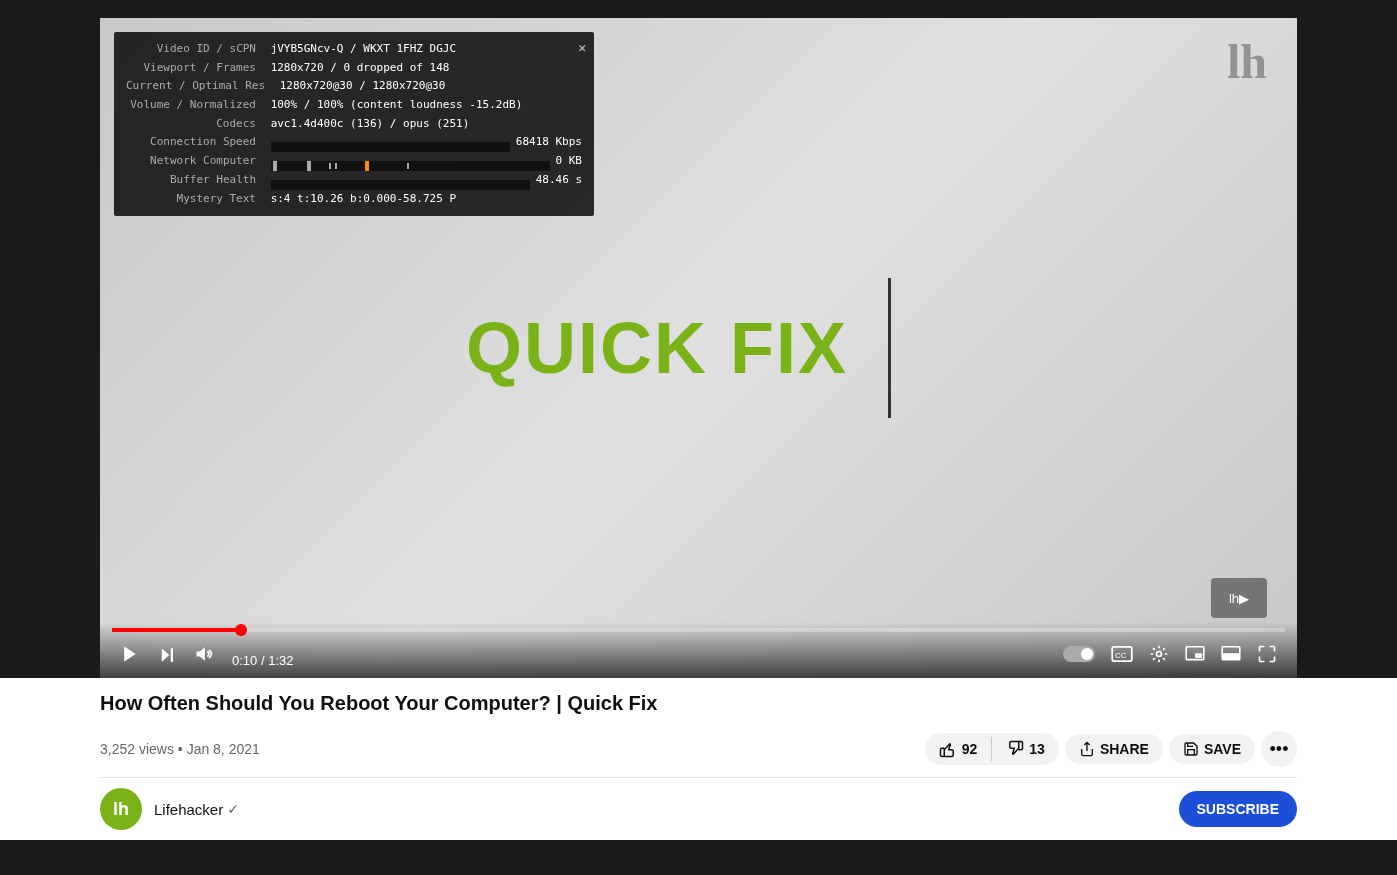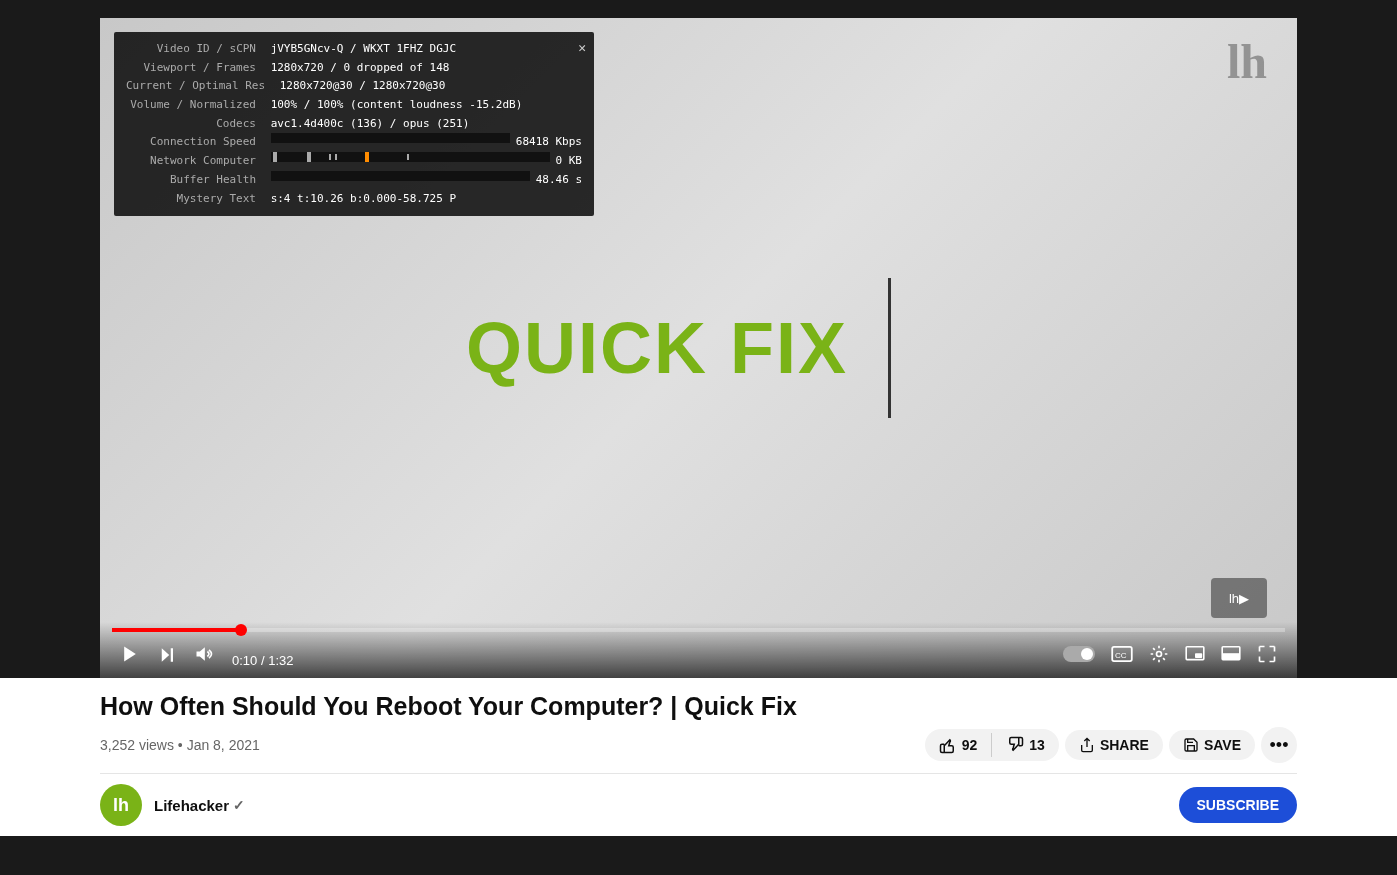--- a/index.html
+++ b/index.html
@@ -133,21 +133,21 @@
       min-width: 130px;
     }
 
     .debug-value {
       color: #fff;
     }
 
     
     .bar-container {
       display: flex;
-      align-items: flex-start;
+      align-items: flex-end;
       gap: 6px;
       flex: 1;
     }
 
     .bar-track {
       flex: 1;
       height: 10px;
       background: #111;
       position: relative;
       overflow: hidden;
@@ -247,24 +247,24 @@
     }
 
     
     .below-video {
       background: #fff;
       color: #0f0f0f;
       padding: 14px 100px 0;
     }
 
     .video-main-title {
-      font-size: 25px;
+      font-size: 20px;
       font-weight: 700;
       color: #0f0f0f;
-      margin-bottom: 6px;
+      margin-bottom: 16px;
     }
 
     .video-meta-row {
       display: flex;
       align-items: center;
       justify-content: space-between;
       margin-bottom: 10px;
     }
 
     .video-meta-left {
@@ -353,21 +353,21 @@
       display: flex;
       align-items: center;
       justify-content: center;
       color: white;
       font-size: 18px;
       font-weight: bold;
     }
 
     .channel-name {
       font-size: 15px;
-      font-weight: 700;
+      font-weight: 400;
       color: #0f0f0f;
       display: flex;
       align-items: center;
       gap: 4px;
     }
 
     .verified-icon {
       color: #666;
       font-size: 14px;
     }

